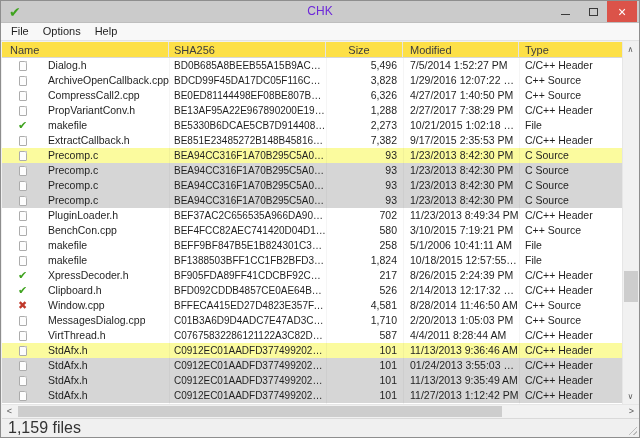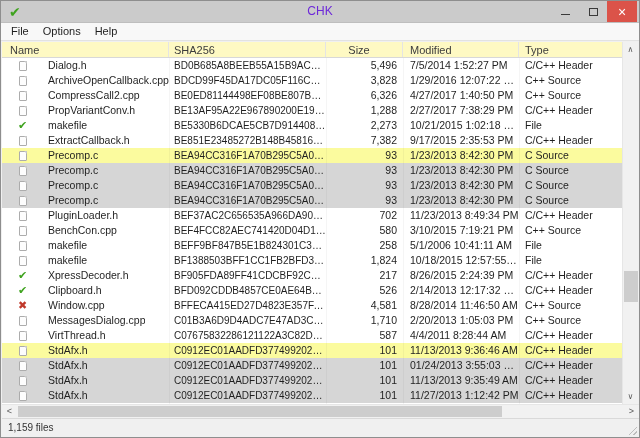--- a/index.html
+++ b/index.html
@@ -16,21 +16,21 @@
   .title{position:absolute;left:0;right:0;top:0;text-align:center;line-height:21px;font-size:12px;color:#6d28d9;}
   .winbtns{position:absolute;right:2px;top:0;height:21px;display:flex;align-items:stretch;}
   .winbtn{width:28px;display:flex;align-items:center;justify-content:center;cursor:default;}
   .min-bar{width:9px;height:1px;background:#3A3A3A;margin-top:6px;}
   .max-box{width:9px;height:8px;border:1px solid #3A3A3A;background:transparent;}
   .winbtn.close{width:30px;background:#DB5349;color:#FFFFFF;font-size:14px;line-height:14px;}
   
   .menubar{position:absolute;top:22px;left:0;right:0;height:18px;background:#F8F8F8;border-bottom:1px solid #E2E2E2;display:flex;align-items:center;padding-left:3px;}
   .menu-item{padding:0 7px;font-size:11px;line-height:17px;color:#1E1E1E;}
   
-  .header{position:absolute;top:41px;left:1px;width:621px;height:16px;background:#fef9c3;border-bottom:1px solid #D8D8D8;display:flex;}
+  .header{position:absolute;top:41px;left:1px;width:621px;height:16px;background:#fde047;border-bottom:1px solid #D8D8D8;display:flex;}
   .hcell{font-size:11px;color:#3C3C3C;line-height:16px;padding-left:8px;border-right:1px solid #E4E4E4;overflow:hidden;white-space:nowrap;}
   .hc-name{width:167px;}
   .hc-sha{width:157px;padding-left:5px;position:relative;}
   .hc-size{width:77px;text-align:center;padding-right:10px;padding-left:0;}
   .hc-mod{width:116px;padding-left:7px;}
   .hc-type{width:104px;padding-left:6px;border-right:none;}
   .sort-arrow{position:absolute;left:0;right:0;top:-5px;text-align:center;font-size:8px;color:#707070;line-height:8px;}
   
   .rows{position:absolute;top:57px;left:1px;width:621px;height:346px;background:#FFFFFF;overflow:hidden;}
   .row{height:15px;display:flex;align-items:center;font-size:10.5px;line-height:15px;color:#1F1F1F;white-space:nowrap;}
@@ -57,21 +57,21 @@
   .varrow.down{position:absolute;bottom:0;left:0;right:0;}
   .vthumb{position:absolute;left:1px;width:14px;top:229px;height:31px;background:#CDCDCD;}
   
   .hscroll{position:absolute;top:403px;left:1px;width:637px;height:14px;background:#F1F1F1;border-top:1px solid #E6E6E6;}
   .harrow{position:absolute;top:0;width:15px;height:13px;text-align:center;font-size:9px;color:#5A5A5A;line-height:13px;}
   .harrow.left{left:0;}
   .harrow.right{right:0;}
   .hthumb{position:absolute;left:16px;top:1px;height:11px;width:484px;background:#CDCDCD;}
   
   .statusbar{position:absolute;top:417px;left:1px;width:637px;height:19px;background:#F0F0F0;border-top:1px solid #D9D9D9;}
-  .status-text{position:absolute;left:6px;top:0;font-size:10px;line-height:18px;color:#333333;}
+  .status-text{position:absolute;left:6px;top:0;font-size:16px;line-height:18px;color:#333333;}
   .grip{position:absolute;right:2px;bottom:2px;width:9px;height:9px;
     background:repeating-linear-gradient(-45deg,transparent 0 2px,#BDBDBD 2px 3px);
     clip-path:polygon(100% 0,100% 100%,0 100%);}
 </style>
 </head>
 <body>
 
 <div class="window">
 
   <div class="titlebar">

